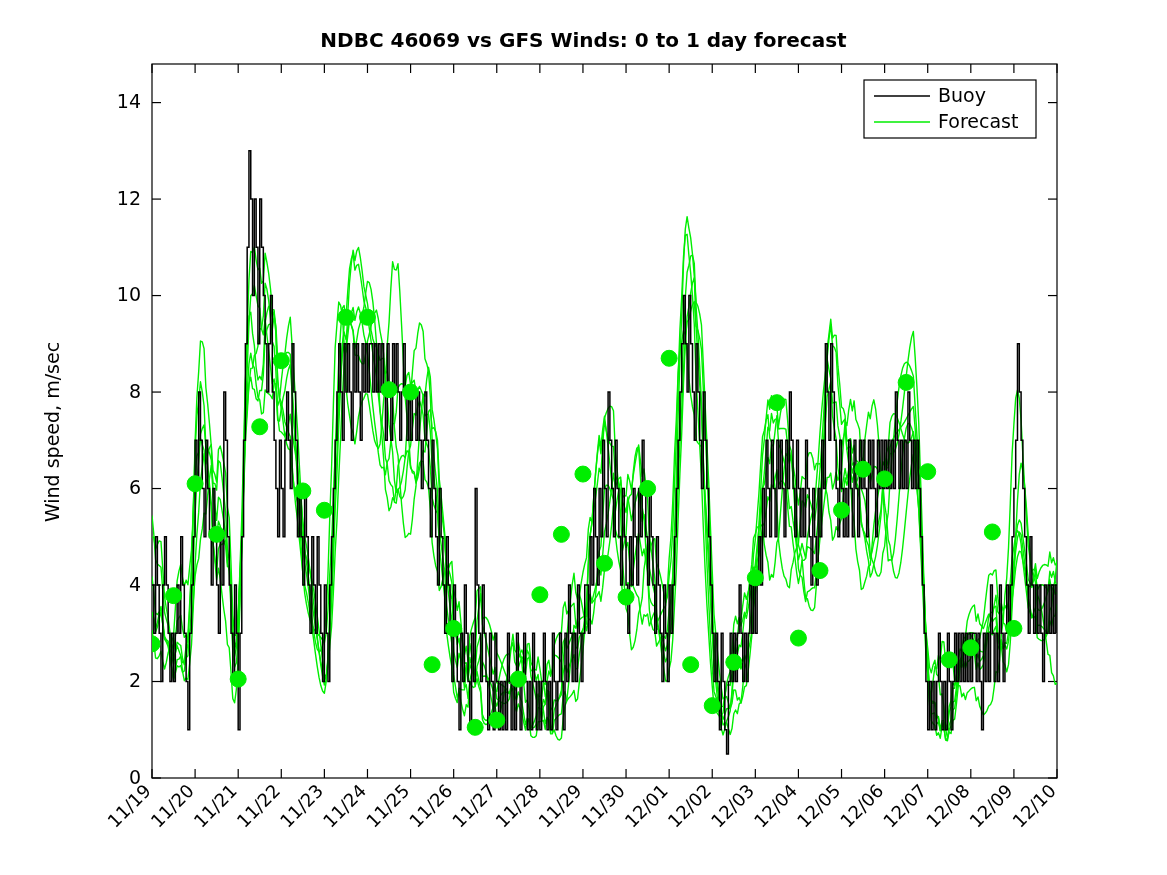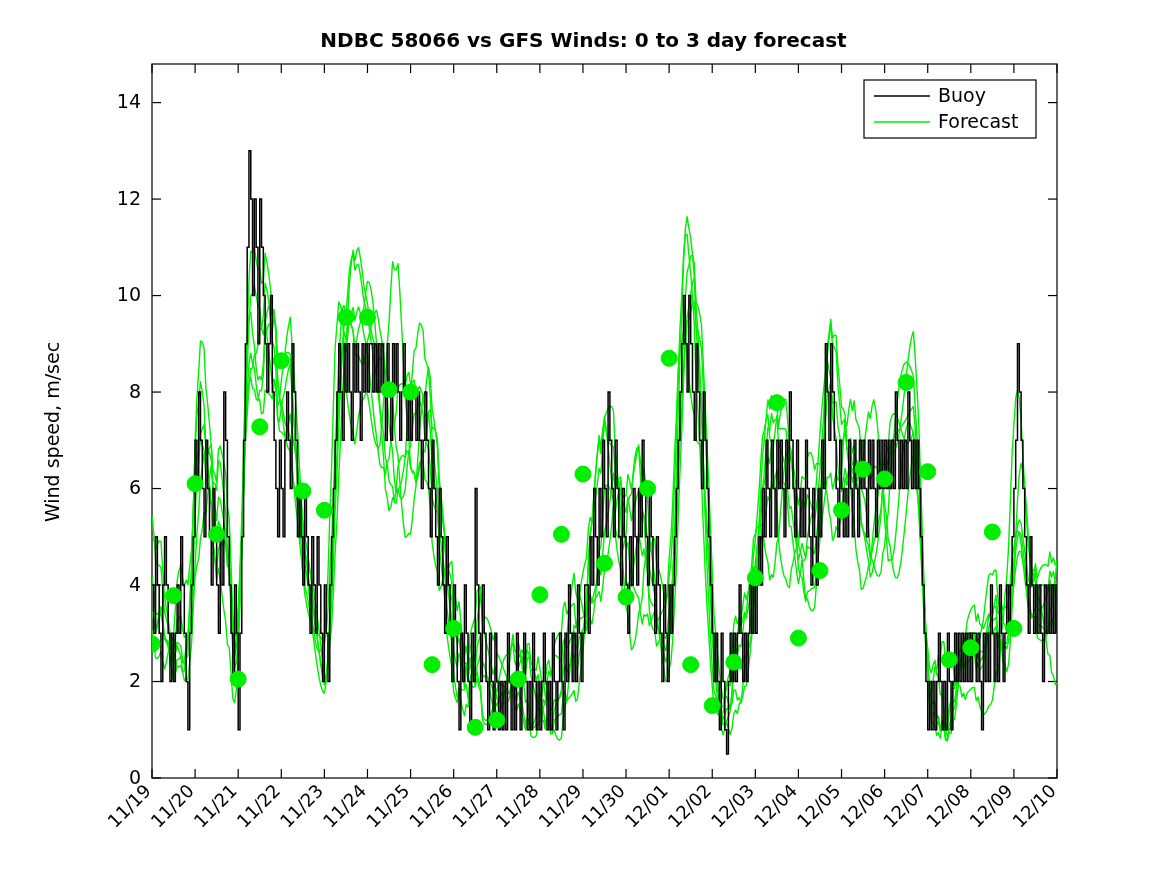--- a/index.html
+++ b/index.html
@@ -60,21 +60,21 @@
     fill: #000000;
     dominant-baseline: middle;
     font-family: "DejaVu Sans", "Liberation Sans", sans-serif;
   }
 </style>
 </head>
 <body>
 
 <div id="figure">
 
-  <div id="chart-title">NDBC 58066 vs GFS Winds: 0 to 3 day forecast</div>
+  <div id="chart-title">NDBC 46069 vs GFS Winds: 0 to 1 day forecast</div>
 
   <div id="ylabel">Wind speed, m/sec</div>
 
   <svg class="plot" id="plot-svg" width="1167" height="875">
       <rect x="152" y="64" width="905" height="714" fill="none" stroke="#000" stroke-width="1.2"></rect>
       <g>
         <line x1="152" y1="778" x2="161" y2="778" stroke="#000" stroke-width="1.2"></line>
         <line x1="1057" y1="778" x2="1048" y2="778" stroke="#000" stroke-width="1.2"></line>
         <text x="141" y="778" class="ytick-label">0</text>
         <line x1="152" y1="681.5135135135135" x2="161" y2="681.5135135135135" stroke="#000" stroke-width="1.2"></line>

